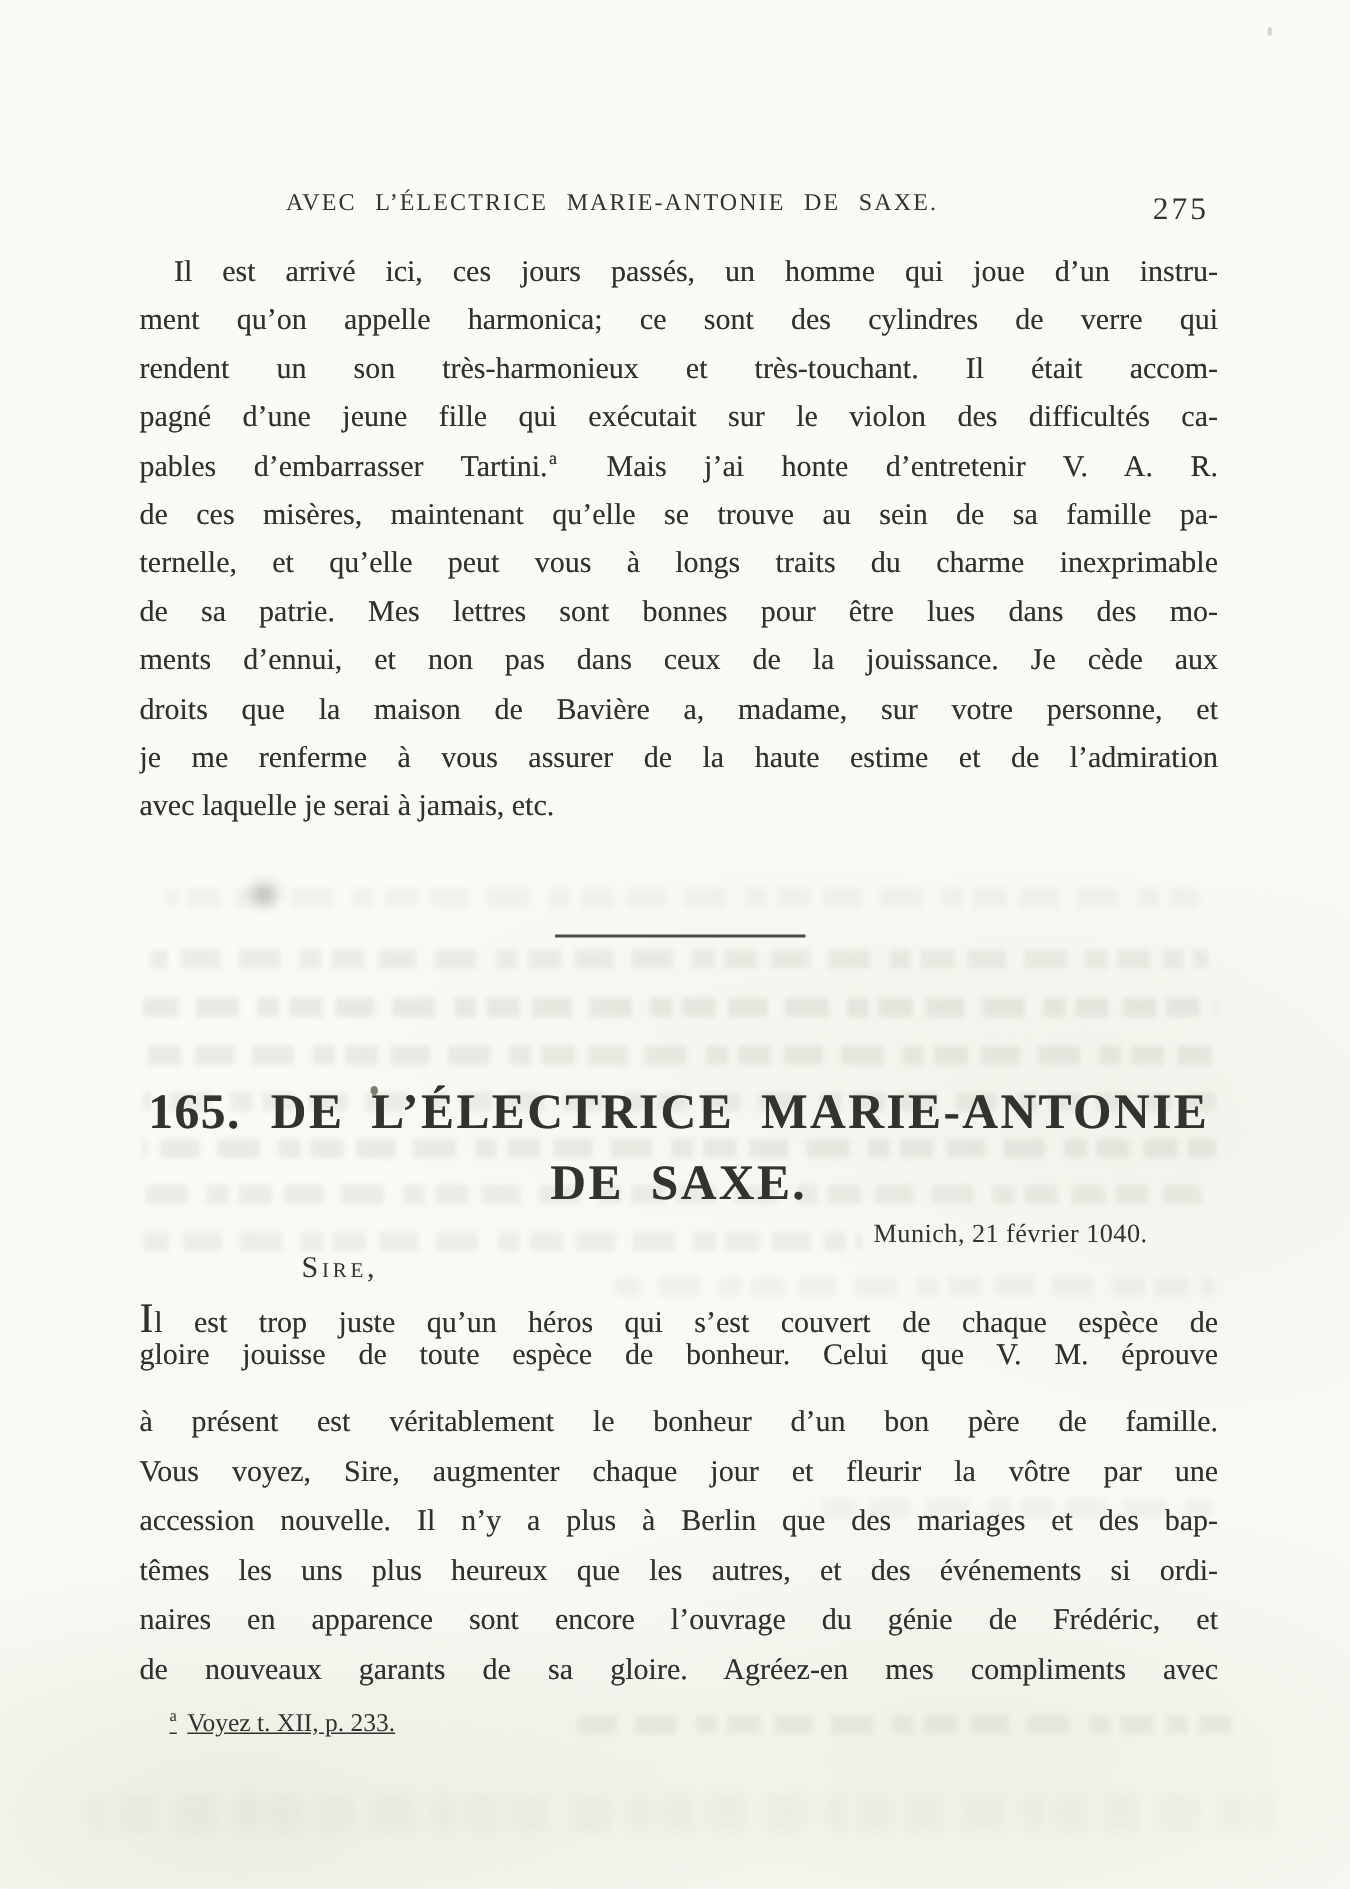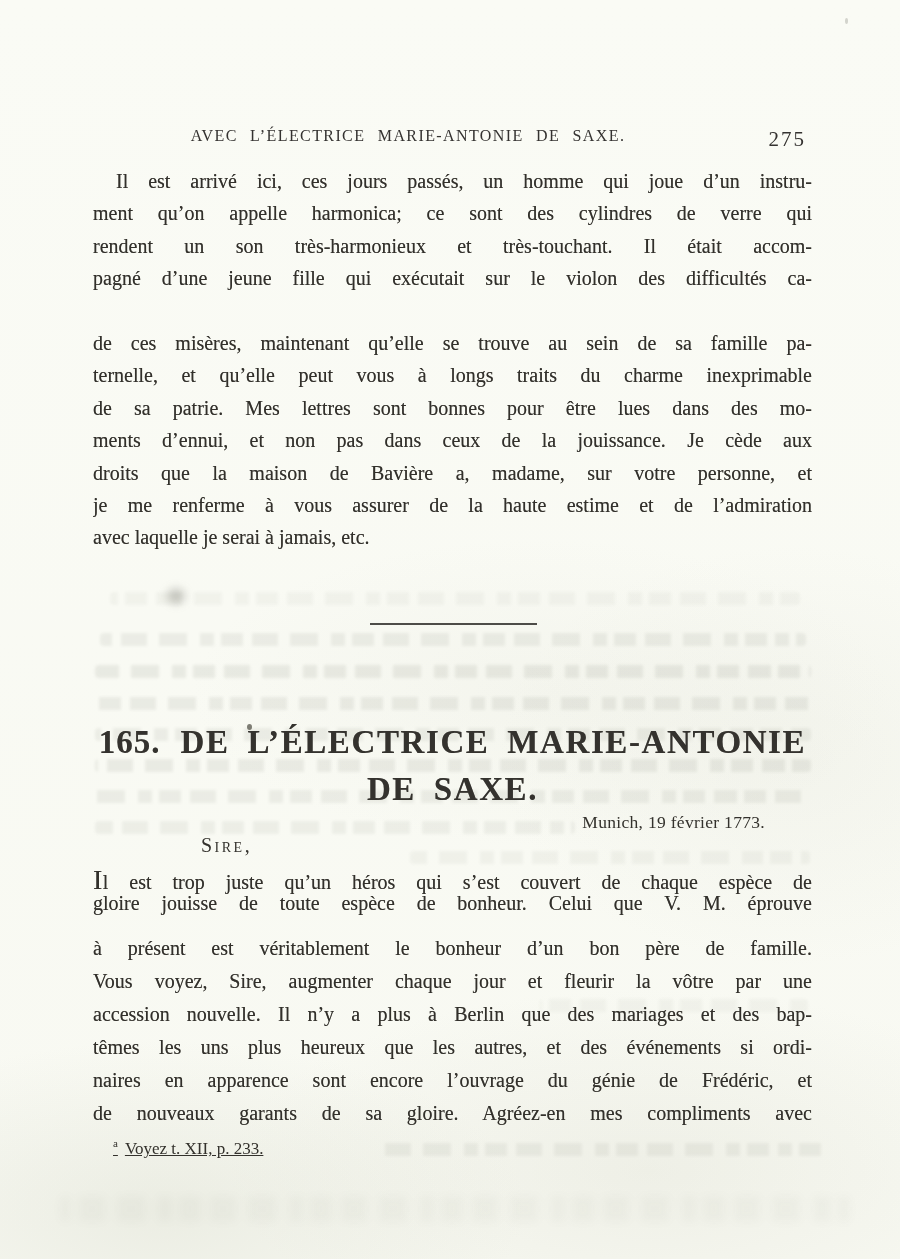--- a/index.html
+++ b/index.html
@@ -88,34 +88,35 @@
   <div class="speck" style="left:247px;top:724px;width:5px;height:6px;opacity:0.7;"></div>
   <div class="speck" style="left:845px;top:18px;width:3px;height:6px;opacity:0.22;"></div>
 
   <div id="running-header" class="abs txt">AVEC L’ÉLECTRICE MARIE-ANTONIE DE SAXE.</div>
   <div id="page-number" class="abs txt">275</div>
 
   <div class="line j indent" style="top:165px">Il est arrivé ici, ces jours passés, un homme qui joue d’un instru-</div>
   <div class="line j" style="top:197.4px">ment qu’on appelle harmonica; ce sont des cylindres de verre qui</div>
   <div class="line j" style="top:229.8px">rendent un son très-harmonieux et très-touchant.  Il était accom-</div>
   <div class="line j" style="top:262.2px">pagné d’une jeune fille qui exécutait sur le violon des difficultés ca-</div>
+  <div class="line j" style="top:294.6px"><span>pables d’embarrasser Tartini.</span><sup class="note">a</sup> <span>Mais j’ai honte d’entretenir V. A. R.</span></div>
   <div class="line j" style="top:327px">de ces misères, maintenant qu’elle se trouve au sein de sa famille pa-</div>
   <div class="line j" style="top:359.4px">ternelle, et qu’elle peut vous à longs traits du charme inexprimable</div>
   <div class="line j" style="top:391.8px">de sa patrie.  Mes lettres sont bonnes pour être lues dans des mo-</div>
   <div class="line j" style="top:424.2px">ments d’ennui, et non pas dans ceux de la jouissance.  Je cède aux</div>
   <div class="line j" style="top:489px">je me renferme à vous assurer de la haute estime et de l’admiration</div>
   <div class="line j" style="top:456.6px">droits que la maison de Bavière a, madame, sur votre personne, et</div>
   <div class="line" style="top:521.4px">avec laquelle je serai à jamais, etc.</div>
 
   <div id="divider" class="abs"></div>
 
   <div id="head-line1" class="head-line"><span id="head-number">165.</span><span>DE L’ÉLECTRICE MARIE-ANTONIE</span></div>
   <div id="head-line2" class="head-line">DE SAXE.</div>
 
-  <div id="dateline" class="abs">Munich, 19 février 1773.</div>
+  <div id="dateline" class="abs">Munich, 21 février 1040.</div>
   <div id="salutation" class="abs">Sire,</div>
 
   <div class="line j" style="top:866px"><span class="initial">I</span><span>l est trop juste qu’un héros qui s’est couvert de chaque espèce de</span></div>
   <div class="line j" style="top:887px">gloire jouisse de toute espèce de bonheur.  Celui que V. M. éprouve</div>
   <div class="line j" style="top:965px">Vous voyez, Sire, augmenter chaque jour et fleurir la vôtre par une</div>
   <div class="line j" style="top:932px">à présent est véritablement le bonheur d’un bon père de famille.</div>
   <div class="line j" style="top:998px">accession nouvelle.  Il n’y a plus à Berlin que des mariages et des bap-</div>
   <div class="line j" style="top:1031px">têmes les uns plus heureux que les autres, et des événements si ordi-</div>
   <div class="line j" style="top:1064px">naires en apparence sont encore l’ouvrage du génie de Frédéric, et</div>
   <div class="line j" style="top:1097px">de nouveaux garants de sa gloire.  Agréez-en mes compliments avec</div>

